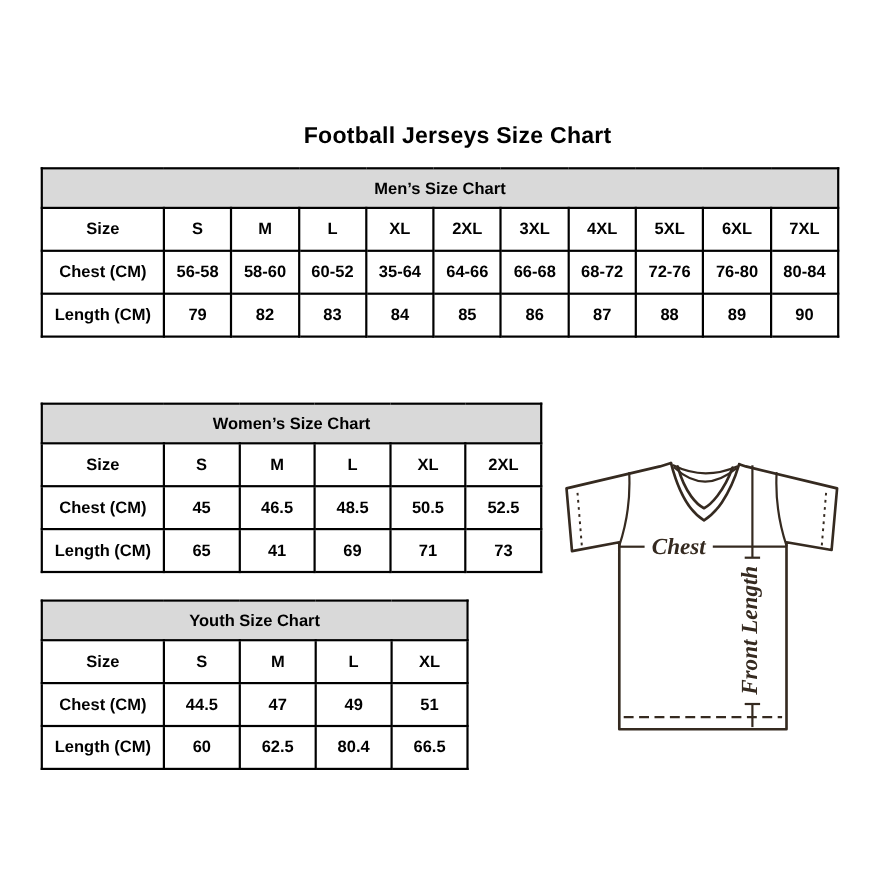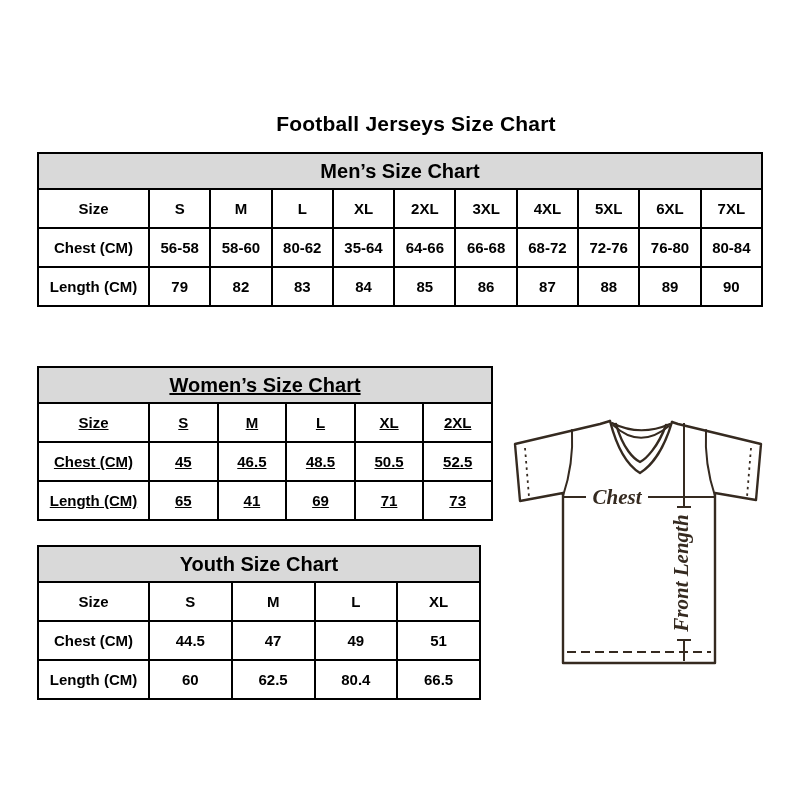--- a/index.html
+++ b/index.html
@@ -18,22 +18,22 @@
     left: 0;
     width: 800px;
     text-align: center;
     font-size: 21px;
     font-weight: bold;
     margin: 16px;
     letter-spacing: 0.2px;
   }
   .size-table-wrap { position: absolute; }
   .size-table-wrap.mens   { left: 37px; top: 152px; width: 726px; }
-  .size-table-wrap.womens { left: 37px; top: 366px; width: 456px; text-decoration: underline; }
-  .size-table-wrap.youth  { left: 37px; top: 545px; width: 444px; }
+  .size-table-wrap.womens { left: 37px; top: 366px; width: 456px; }
+  .size-table-wrap.youth  { left: 37px; top: 545px; width: 389px; }
   table.size-table {
     border-collapse: collapse;
     table-layout: fixed;
     width: 100%;
   }
   table.size-table col.c-label { width: 111px; }
   table.size-table th,
   table.size-table td {
     border: 2px solid #000000;
     text-align: center;
@@ -41,21 +41,21 @@
     padding: 0;
     font-weight: bold;
     font-size: 15px;
     background: #ffffff;
     overflow: hidden;
     white-space: nowrap;
   }
   table.size-table th.table-title {
     background: #d9d9d9;
     height: 34px;
-    font-size: 20px;
+    font-size: 15px;
   }
   table.size-table td { height: 37px; }
   .jersey {
     position: absolute;
     left: 500px;
     top: 400px;
     width: 280px;
     height: 290px;
   }
   .diagram-label {
@@ -95,21 +95,21 @@
             <td>3XL</td>
             <td>4XL</td>
             <td>5XL</td>
             <td>6XL</td>
             <td>7XL</td>
           </tr>
           <tr>
             <td>Chest (CM)</td>
             <td>56-58</td>
             <td>58-60</td>
-            <td>80-62</td>
+            <td>60-52</td>
             <td>35-64</td>
             <td>64-66</td>
             <td>66-68</td>
             <td>68-72</td>
             <td>72-76</td>
             <td>76-80</td>
             <td>80-84</td>
           </tr>
           <tr>
             <td>Length (CM)</td>

